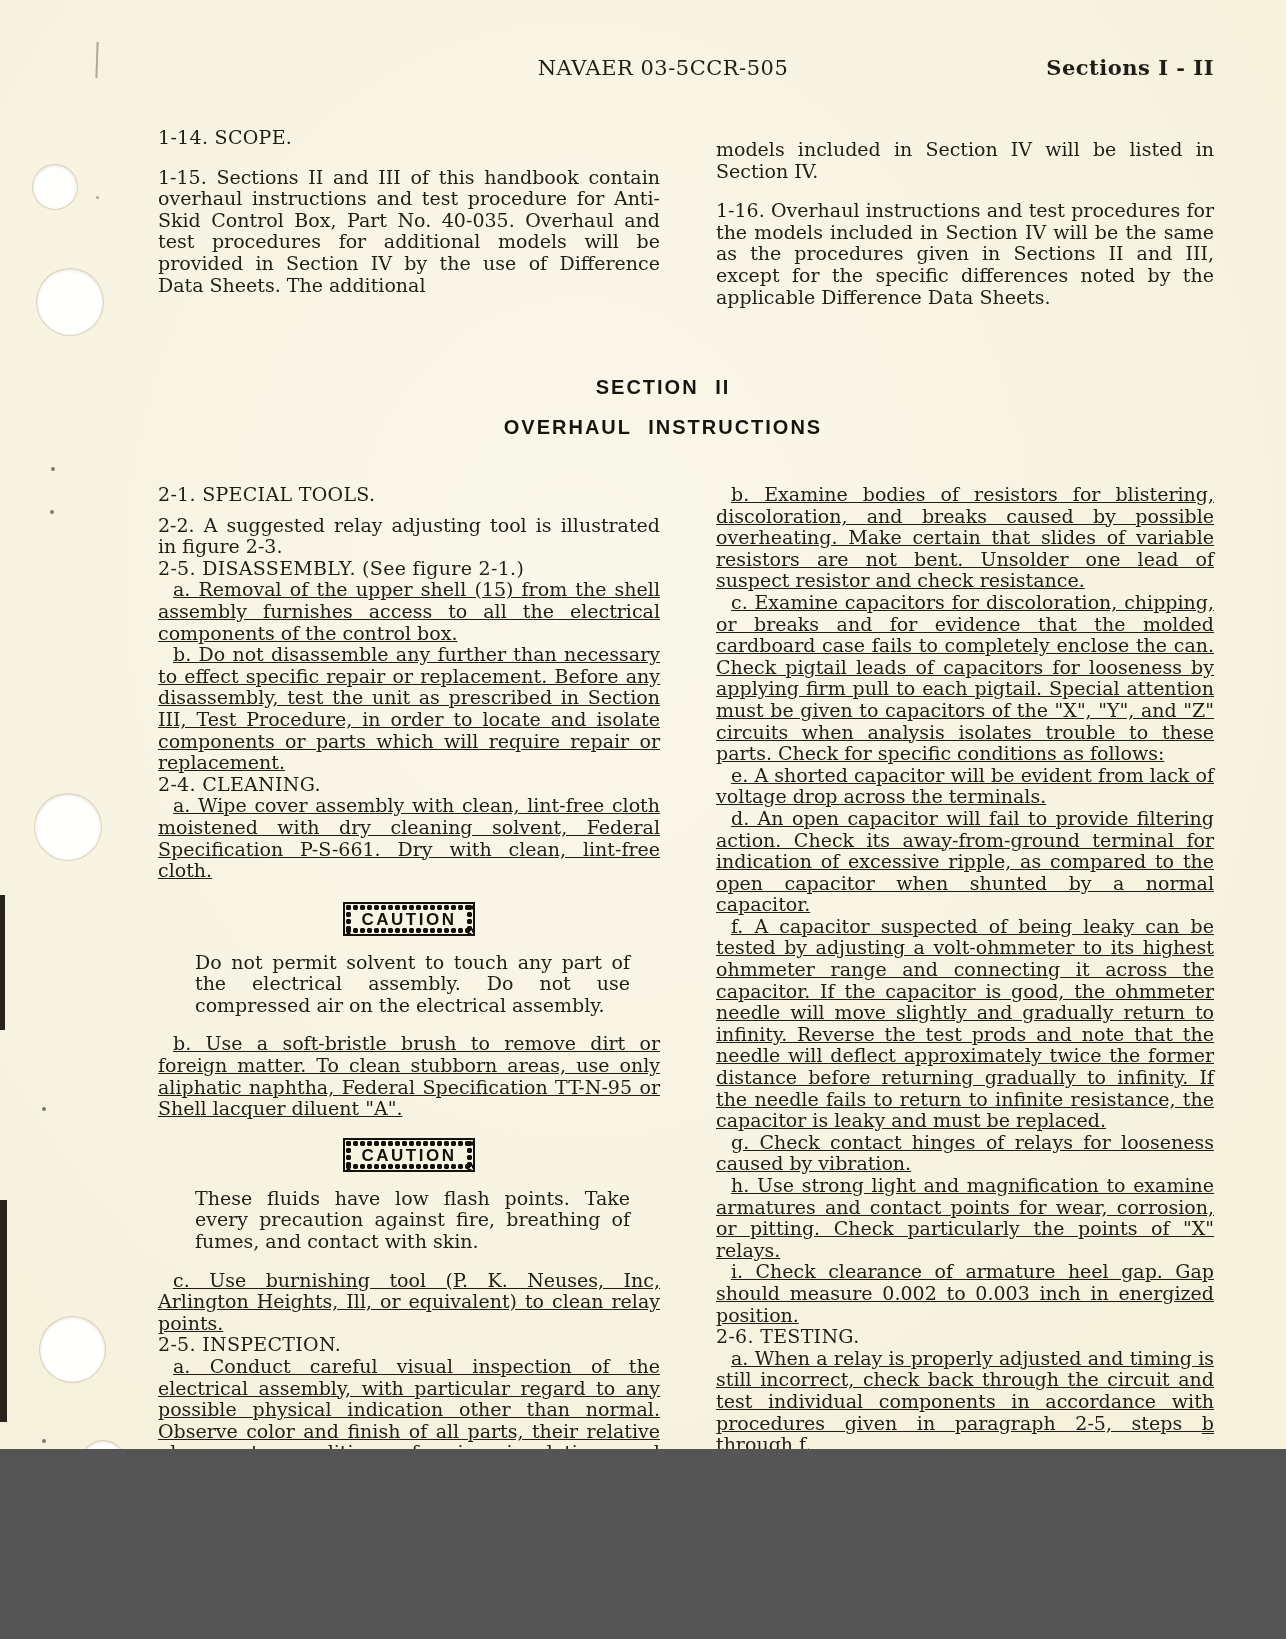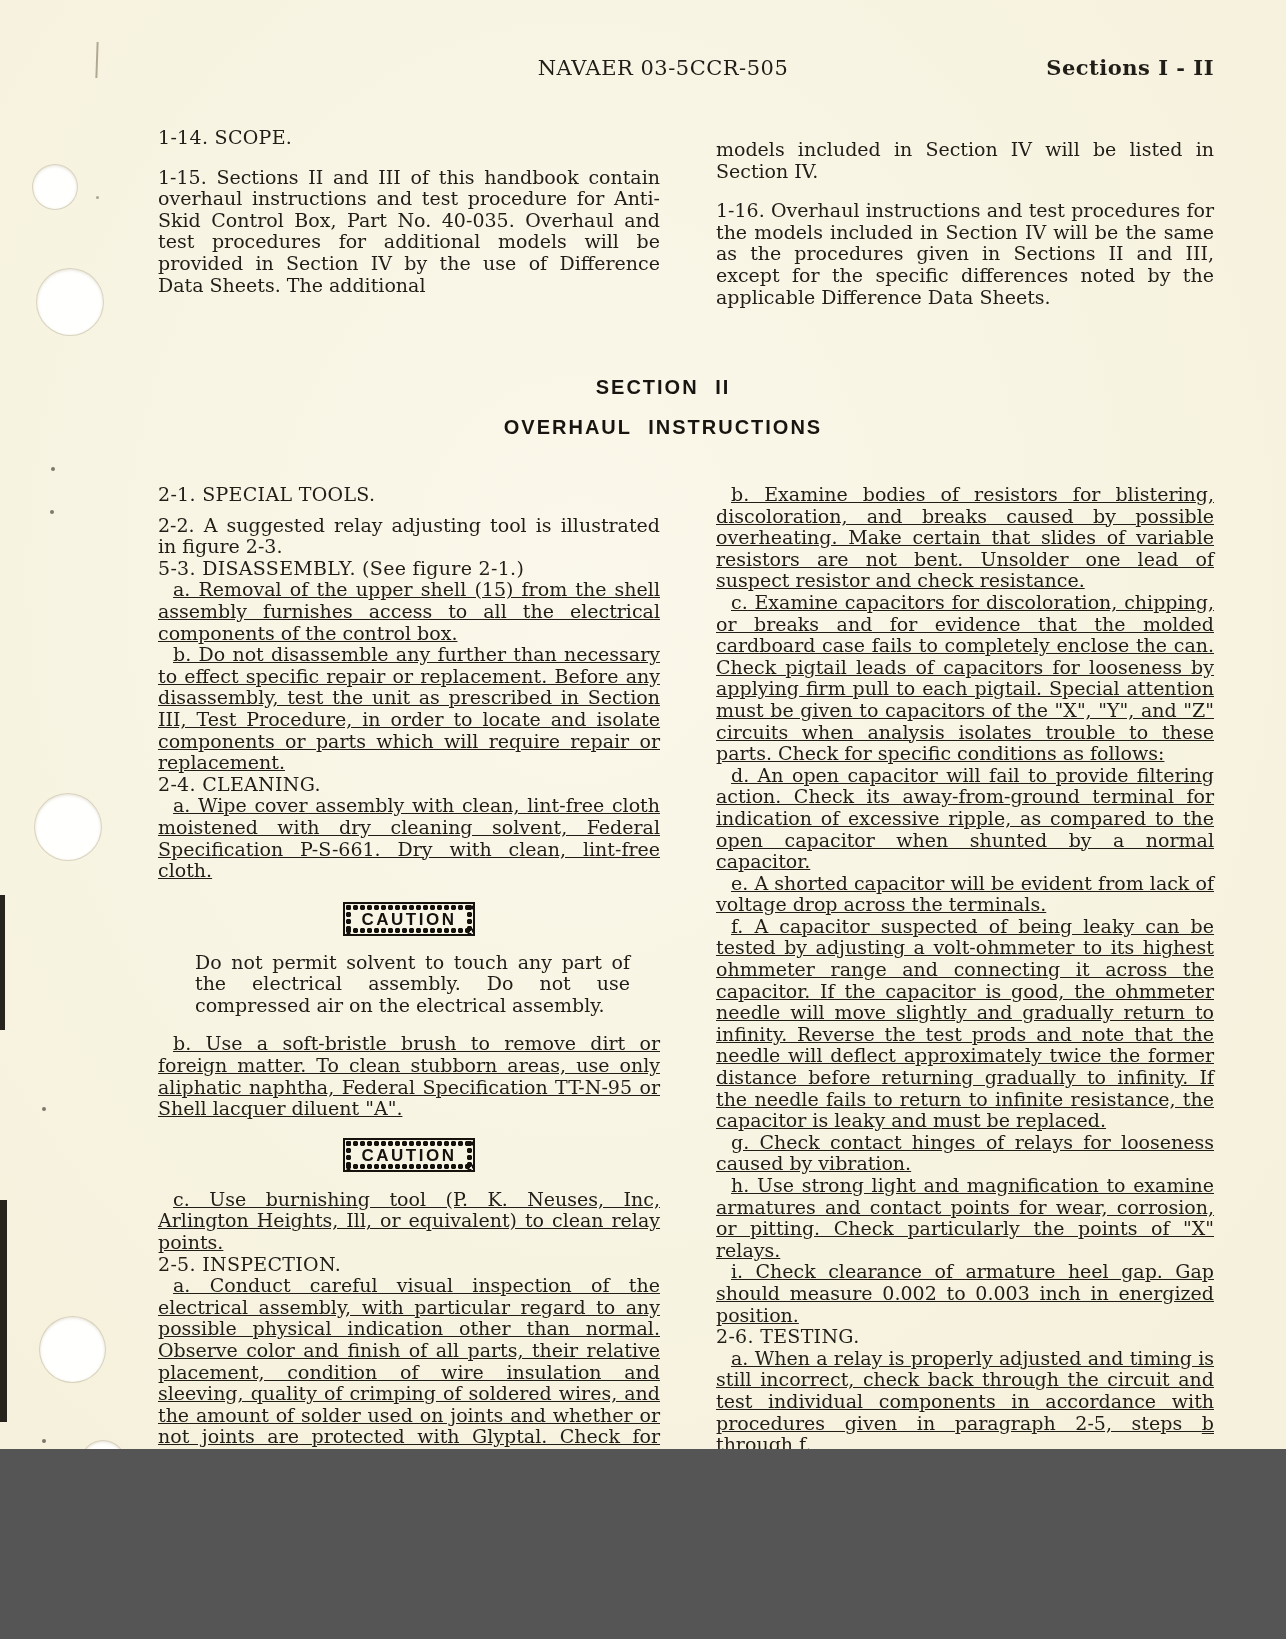--- a/index.html
+++ b/index.html
@@ -113,39 +113,40 @@
   </div>
 
   <div class="section-title">
     <div>SECTION II</div>
     <div>OVERHAUL INSTRUCTIONS</div>
   </div>
 
   <div class="col col-l body-l">
     <p class="h">2-1.  SPECIAL TOOLS.</p>
     <p class="p mt-s">2-2.  A suggested relay adjusting tool is illustrated in figure 2-3.</p>
-    <p class="h mt-s">5-3.  DISASSEMBLY.  (See figure 2-1.)</p>
+    <p class="h mt-s">2-5.  DISASSEMBLY.  (See figure 2-1.)</p>
     <p class="p ind">a.  Removal of the upper shell (15) from the shell assembly furnishes access to all the electrical components of the control box.</p>
     <p class="p ind">b.  Do not disassemble any further than necessary to effect specific repair or replacement.  Before any disassembly, test the unit as prescribed in Section III, Test Procedure, in order to locate and isolate components or parts which will require repair or replacement.</p>
     <p class="h mt-m">2-4.  CLEANING.</p>
     <p class="p ind">a.  Wipe cover assembly with clean, lint-free cloth moistened with dry cleaning solvent, Federal Specification P-S-661.  Dry with clean, lint-free cloth.</p>
     <div class="caution">CAUTION</div>
     <p class="p caution-text">Do not permit solvent to touch any part of the electrical assembly.  Do not use compressed air on the electrical assembly.</p>
     <p class="p ind mt-m">b.  Use a soft-bristle brush to remove dirt or foreign matter.  To clean stubborn areas, use only aliphatic naphtha, Federal Specification TT-N-95 or Shell lacquer diluent "A".</p>
     <div class="caution" style="margin-top:18px">CAUTION</div>
+    <p class="p caution-text">These fluids have low flash points.  Take every precaution against fire, breathing of fumes, and contact with skin.</p>
     <p class="p ind mt-m">c.  Use burnishing tool (P. K. Neuses, Inc, Arlington Heights, Ill, or equivalent) to clean relay points.</p>
     <p class="h mt-m">2-5.  INSPECTION.</p>
     <p class="p ind">a.  Conduct careful visual inspection of the electrical assembly, with particular regard to any possible physical indication other than normal.  Observe color and finish of all parts, their relative placement, condition of wire insulation and sleeving, quality of crimping of soldered wires, and the amount of solder used on joints and whether or not joints are protected with Glyptal.  Check for following specific indications of abnormal appearance:</p>
   </div>
 
   <div class="col col-r body-r">
     <p class="p ind">b.  Examine bodies of resistors for blistering, discoloration, and breaks caused by possible overheating.  Make certain that slides of variable resistors are not bent.  Unsolder one lead of suspect resistor and check resistance.</p>
     <p class="p ind">c.  Examine capacitors for discoloration, chipping, or breaks and for evidence that the molded cardboard case fails to completely enclose the can.  Check pigtail leads of capacitors for looseness by applying firm pull to each pigtail.  Special attention must be given to capacitors of the "X", "Y", and "Z" circuits when analysis isolates trouble to these parts.  Check for specific conditions as follows:</p>
+    <p class="p ind">e.  A shorted capacitor will be evident from lack of voltage drop across the terminals.</p>
     <p class="p ind">d.  An open capacitor will fail to provide filtering action.  Check its away-from-ground terminal for indication of excessive ripple, as compared to the open capacitor when shunted by a normal capacitor.</p>
-    <p class="p ind">e.  A shorted capacitor will be evident from lack of voltage drop across the terminals.</p>
     <p class="p ind">f.  A capacitor suspected of being leaky can be tested by adjusting a volt-ohmmeter to its highest ohmmeter range and connecting it across the capacitor.  If the capacitor is good, the ohmmeter needle will move slightly and gradually return to infinity.  Reverse the test prods and note that the needle will deflect approximately twice the former distance before returning gradually to infinity.  If the needle fails to return to infinite resistance, the capacitor is leaky and must be replaced.</p>
     <p class="p ind">g.  Check contact hinges of relays for looseness caused by vibration.</p>
     <p class="p ind">h.  Use strong light and magnification to examine armatures and contact points for wear, corrosion, or pitting.  Check particularly the points of "X" relays.</p>
     <p class="p ind">i.  Check clearance of armature heel gap.  Gap should measure 0.002 to 0.003 inch in energized position.</p>
     <p class="h mt-m">2-6.  TESTING.</p>
     <p class="p ind"><span>a.  When a relay is properly adjusted and timing is still incorrect, check back through the circuit and test individual components in accordance with procedures given in paragraph 2-5, steps </span><span class="u">b</span><span> through </span><span class="u">f</span><span>.</span></p>
     <p class="note-label">NOTE</p>
     <p class="p note-text">Although relay adjustment is the most critical factor in the proper operation of the circuits, only limited adjustment can be made by overhaul personnel.  This must be confined to very slight bending of the relay arms.  Use suggested tool (figure 2-3) to adjust gap.</p>
   </div>
 

